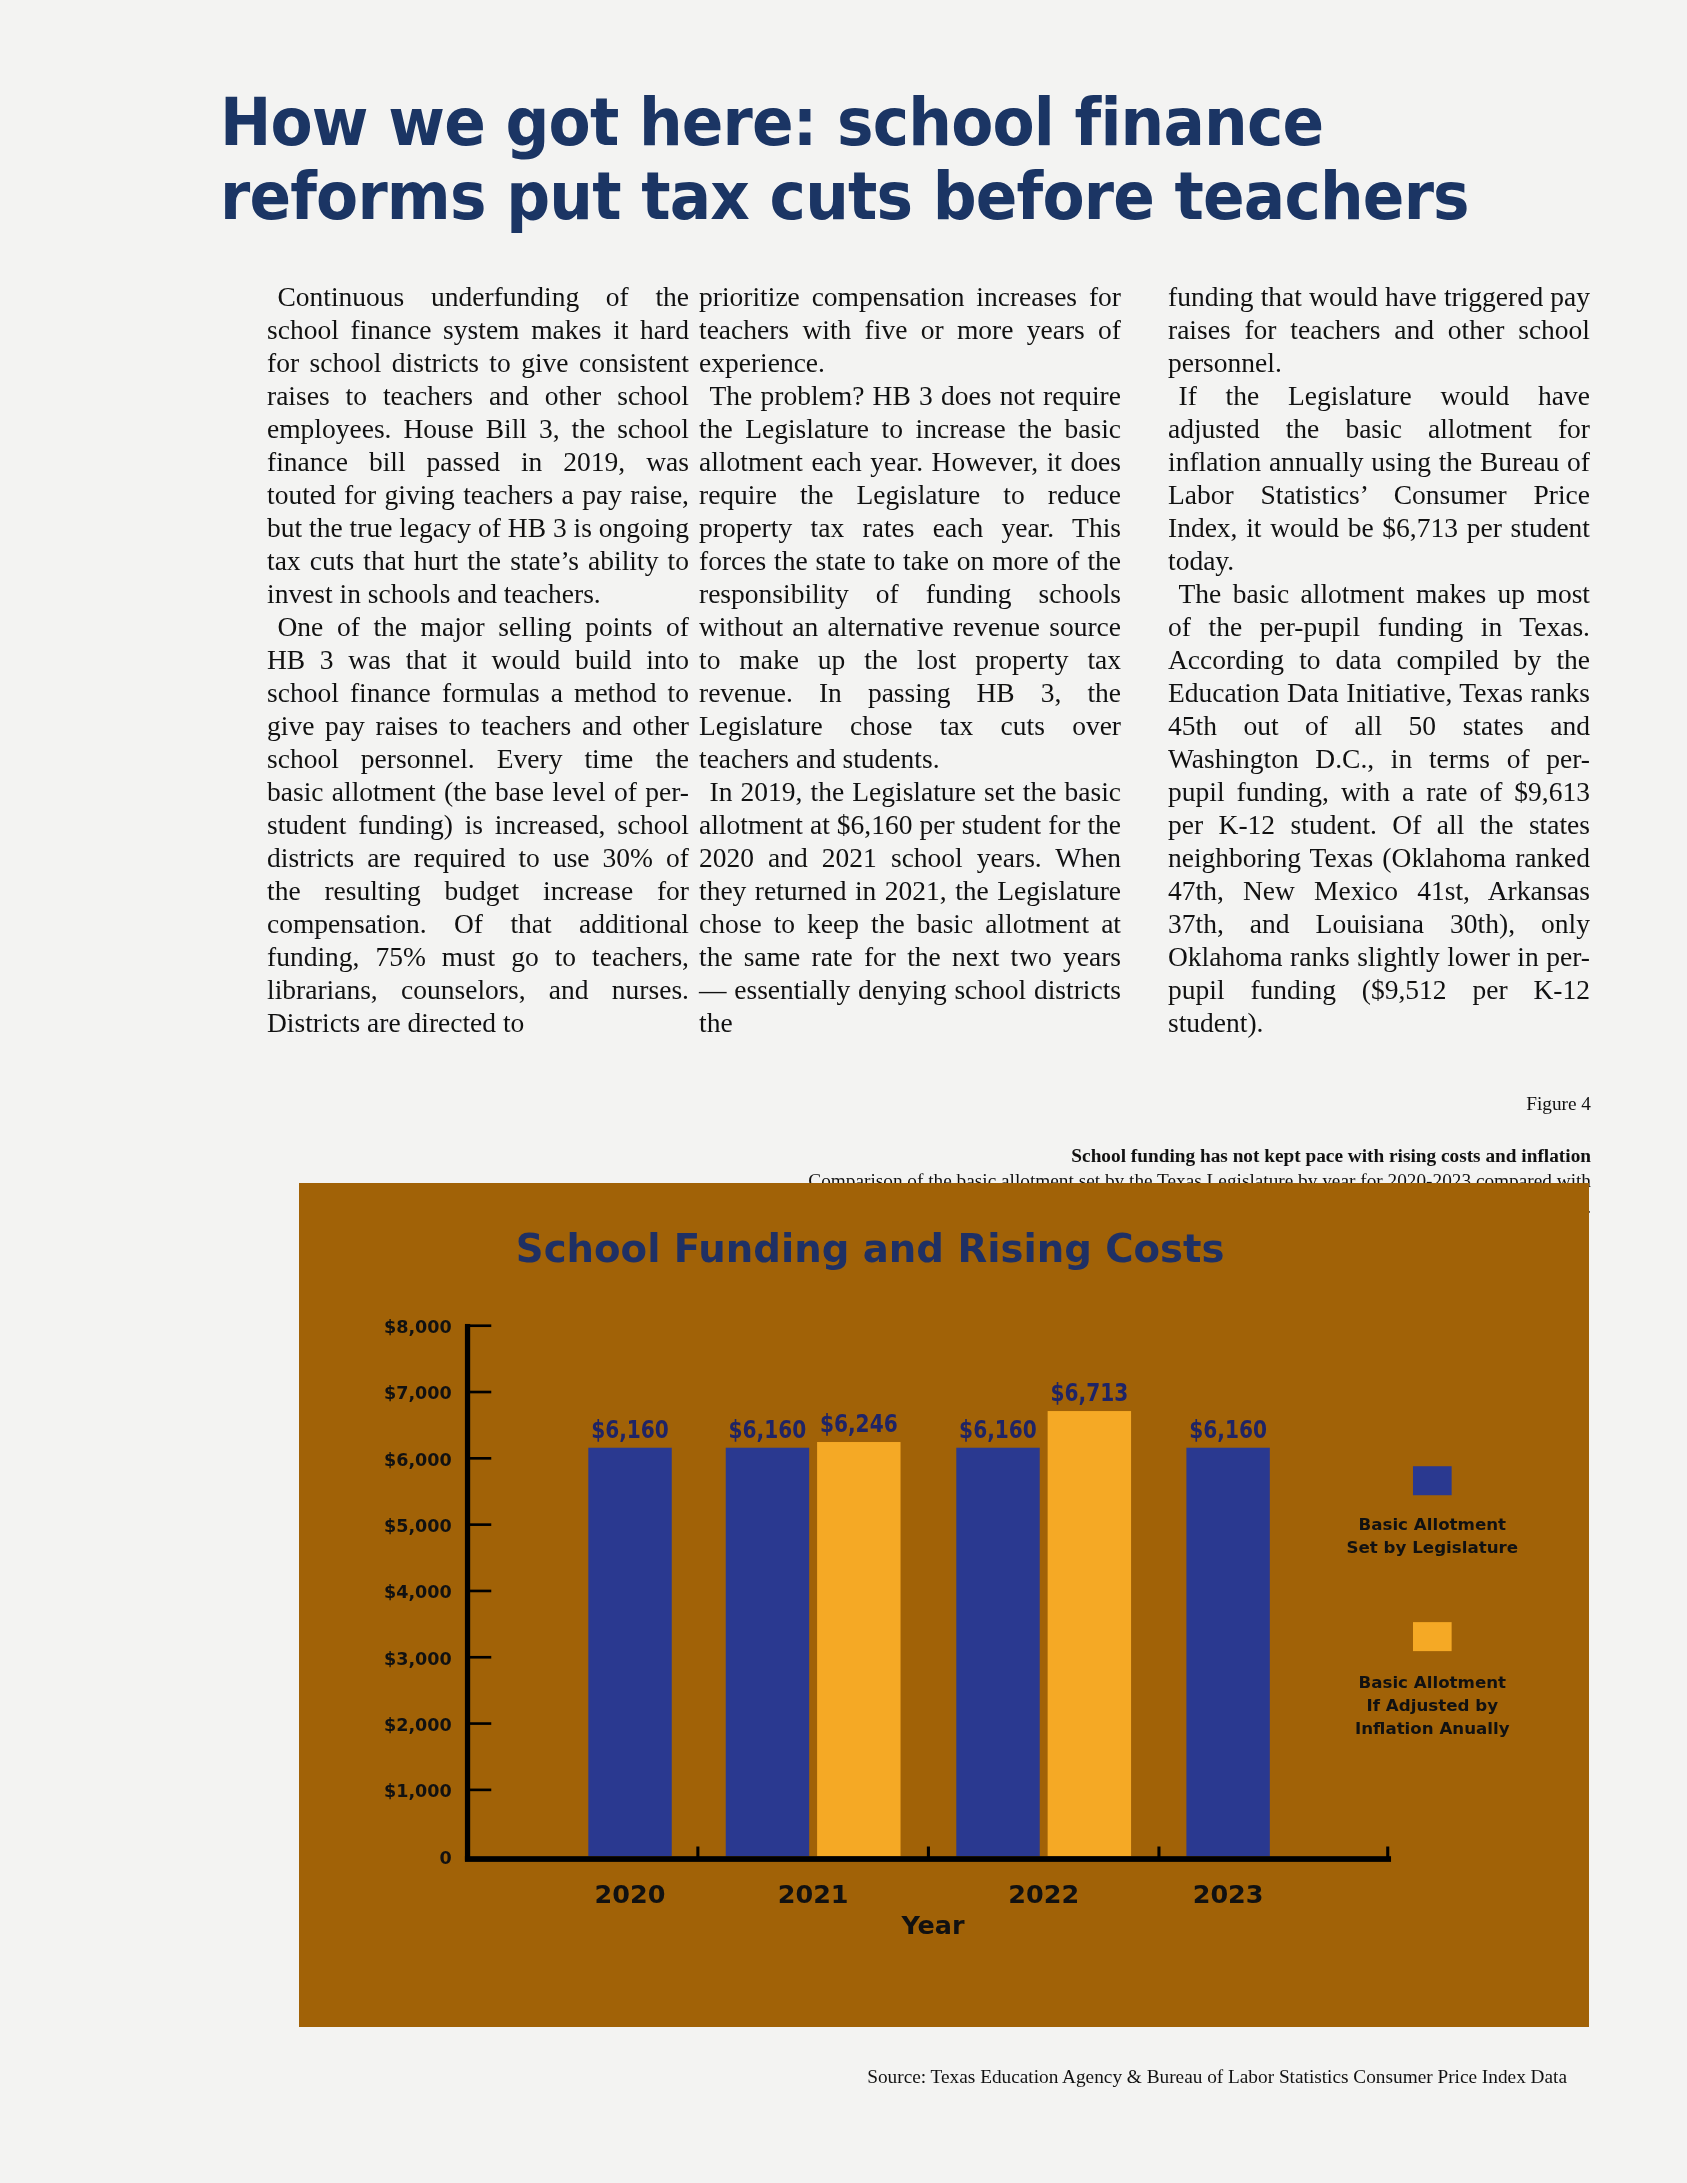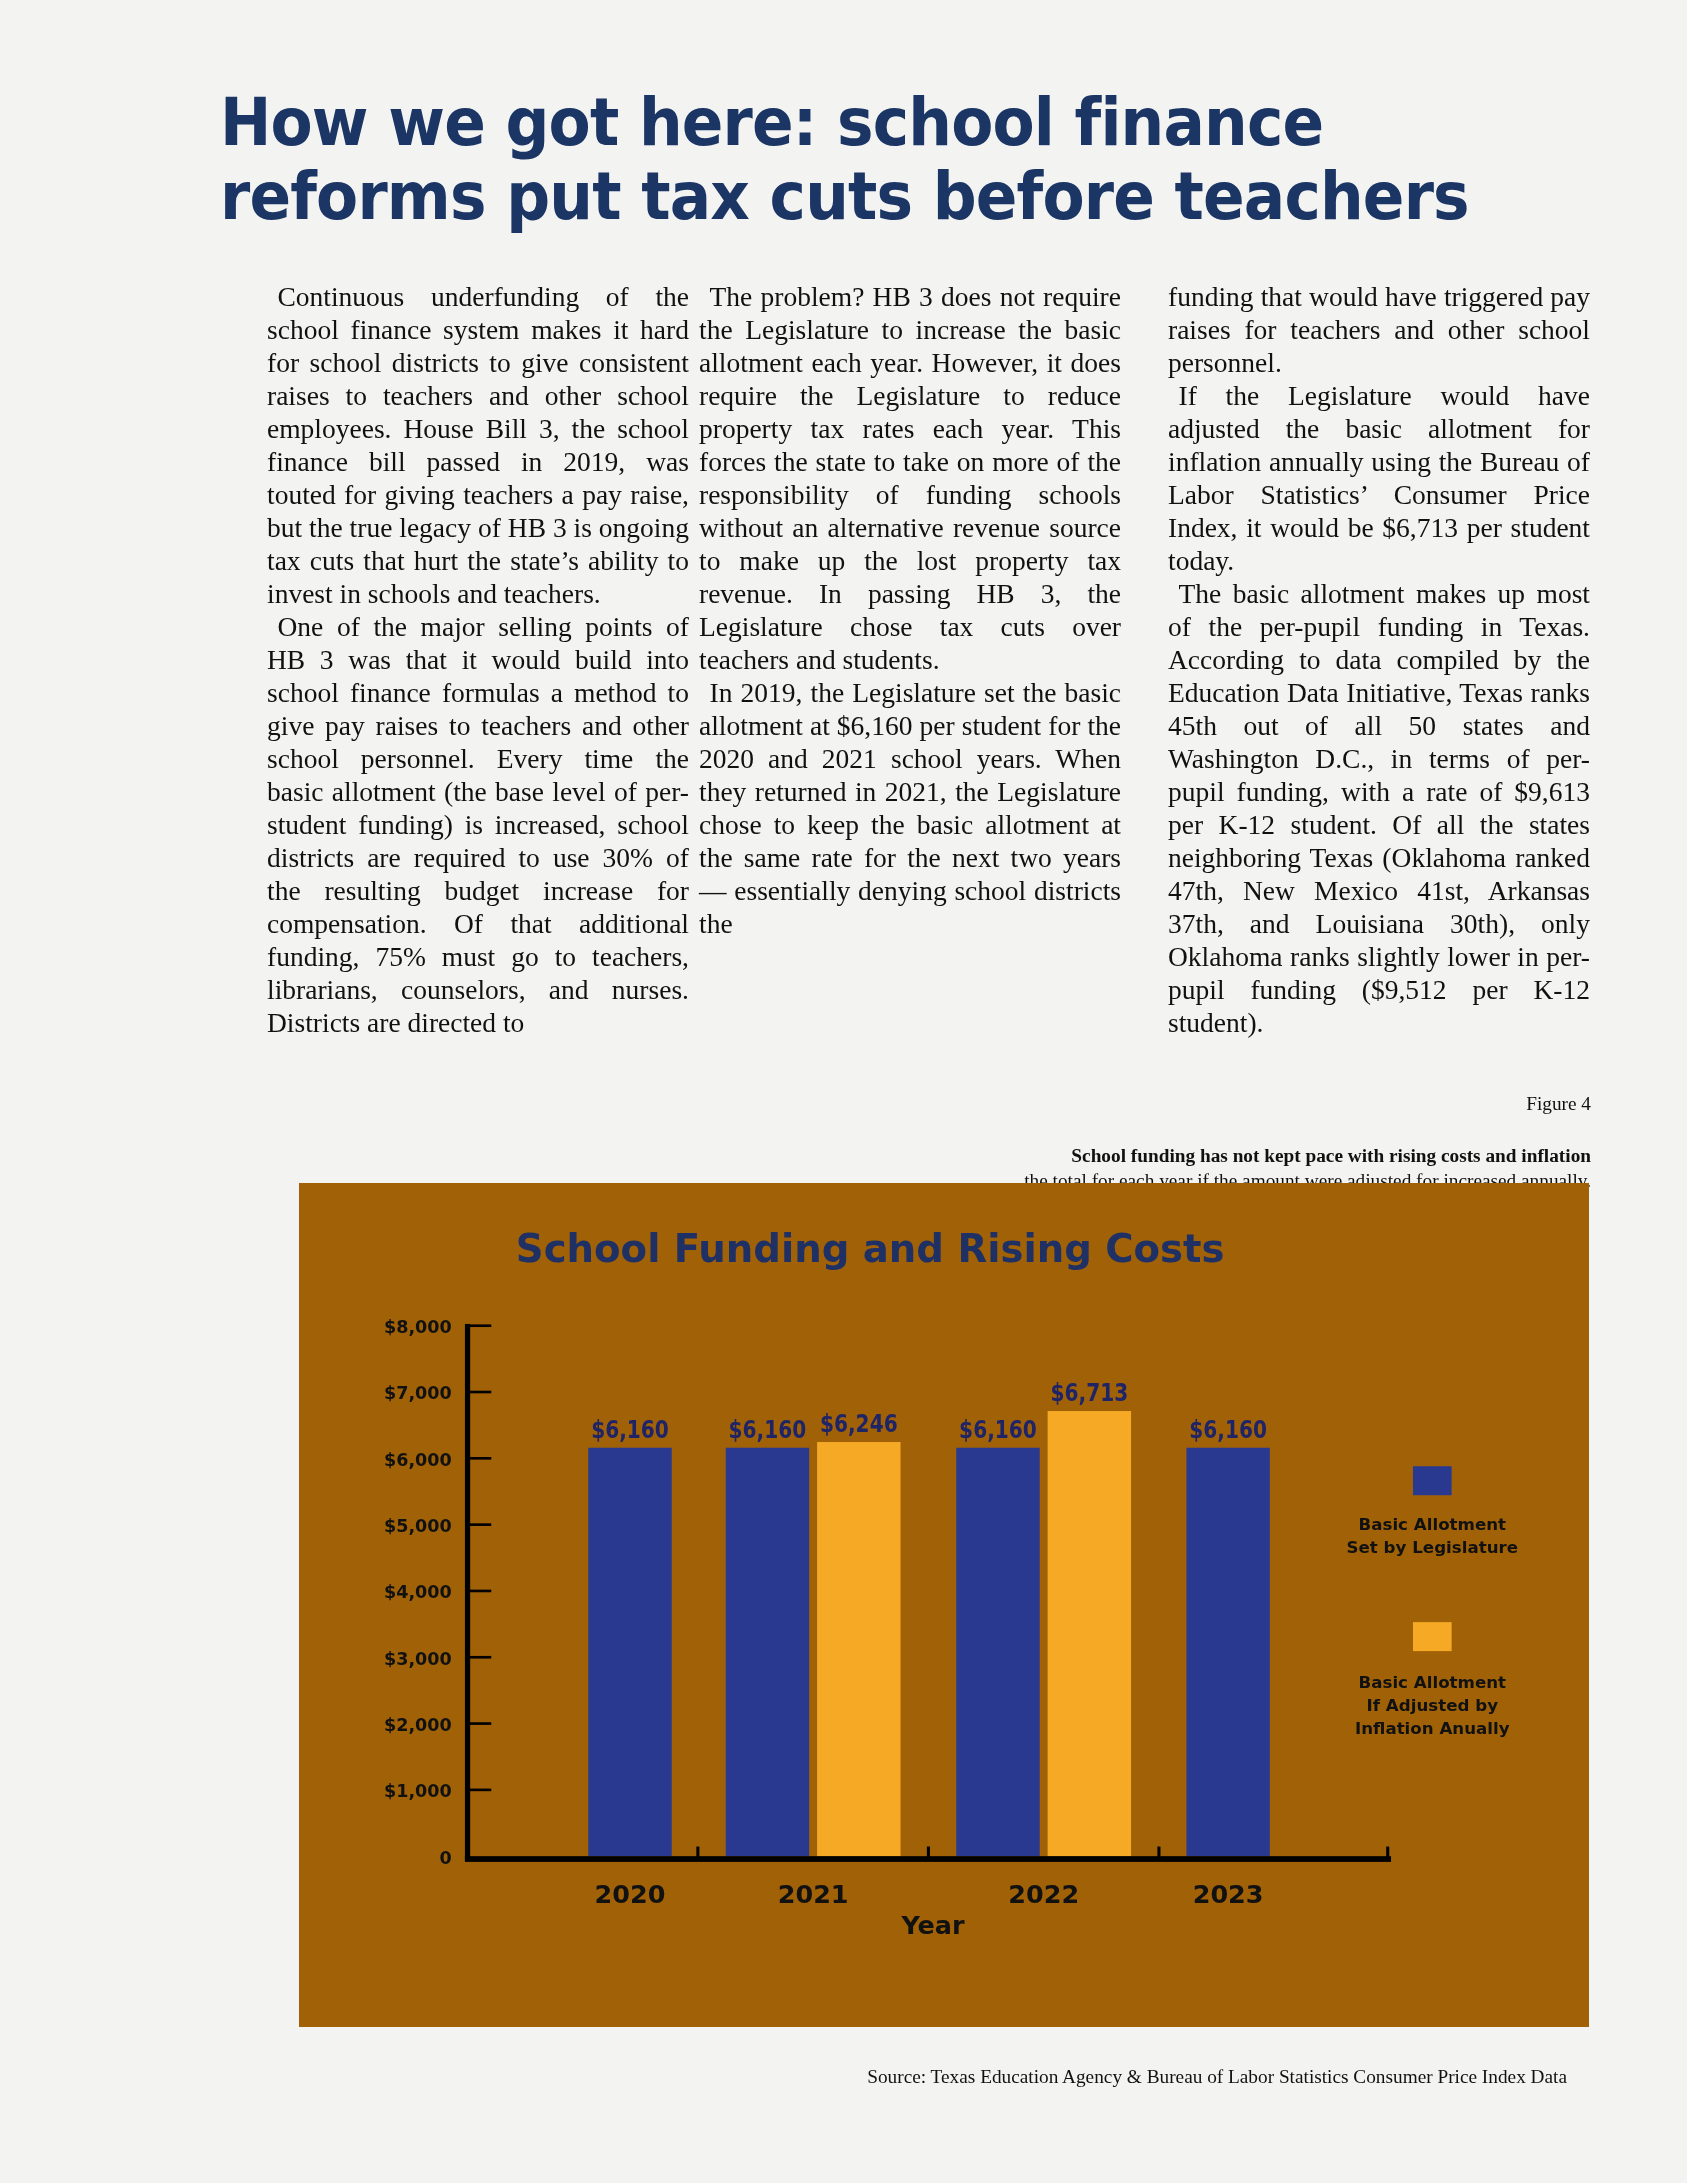--- a/index.html
+++ b/index.html
@@ -53,32 +53,34 @@
 <h1 class="title">
   <div>How we got here: school finance</div>
   <div>reforms put tax cuts before teachers</div>
 </h1>
 
 <div class="col" id="col1">
   <p class="first">Continuous underfunding of the school finance system makes it hard for school districts to give consistent raises to teachers and other school employees. House Bill 3, the school finance bill passed in 2019, was touted for giving teachers a pay raise, but the true legacy of HB 3 is ongoing tax cuts that hurt the state’s ability to invest in schools and teachers.</p>
   <p>One of the major selling points of HB 3 was that it would build into school finance formulas a method to give pay raises to teachers and other school personnel. Every time the basic allotment (the base level of per-student funding) is increased, school districts are required to use 30% of the resulting budget increase for compensation. Of that additional funding, 75% must go to teachers, librarians, counselors, and nurses. Districts are directed to</p>
 </div>
 <div class="col" id="col2">
+  <p class="cont">prioritize compensation increases for teachers with five or more years of experience.</p>
   <p>The problem? HB 3 does not require the Legislature to increase the basic allotment each year. However, it does require the Legislature to reduce property tax rates each year. This forces the state to take on more of the responsibility of funding schools without an alternative revenue source to make up the lost property tax revenue. In passing HB 3, the Legislature chose tax cuts over teachers and students.</p>
   <p>In 2019, the Legislature set the basic allotment at $6,160 per student for the 2020 and 2021 school years. When they returned in 2021, the Legislature chose to keep the basic allotment at the same rate for the next two years — essentially denying school districts the</p>
 </div>
 <div class="col" id="col3">
   <p class="cont">funding that would have triggered pay raises for teachers and other school personnel.</p>
   <p>If the Legislature would have adjusted the basic allotment for inflation annually using the Bureau of Labor Statistics’ Consumer Price Index, it would be $6,713 per student today.</p>
   <p>The basic allotment makes up most of the per-pupil funding in Texas. According to data compiled by the Education Data Initiative, Texas ranks 45th out of all 50 states and Washington D.C., in terms of per-pupil funding, with a rate of $9,613 per K-12 student. Of all the states neighboring Texas (Oklahoma ranked 47th, New Mexico 41st, Arkansas 37th, and Louisiana 30th), only Oklahoma ranks slightly lower in per-pupil funding ($9,512 per K-12 student).</p>
 </div>
 
 <div class="fig-caption">
   <div class="fig-num">Figure 4</div>
   <div class="fig-title">School funding has not kept pace with rising costs and inflation</div>
+  <div class="fig-desc">Comparison of the basic allotment set by the Texas Legislature by year for 2020-2023 compared with</div>
   <div class="fig-desc">the total for each year if the amount were adjusted for increased annually.</div>
 </div>
 
 <div class="chart-panel">
   <svg id="chart" width="1290" height="844" viewBox="0 0 2936 1922" xmlns="http://www.w3.org/2000/svg">
     <text id="chart-title" x="1300" y="180" text-anchor="middle" font-family="DejaVu Sans, sans-serif" font-weight="bold" font-size="88" fill="#1f3064">School Funding and Rising Costs</text>
     <g id="y-axis">
         <rect x="377" y="321" width="12" height="1222" fill="#000"></rect>
         <text x="347" y="1550" text-anchor="end" font-family="DejaVu Sans, sans-serif" font-weight="bold" font-size="40" fill="#111">0</text>
         <rect x="385" y="1379" width="52" height="6" fill="#000"></rect>

